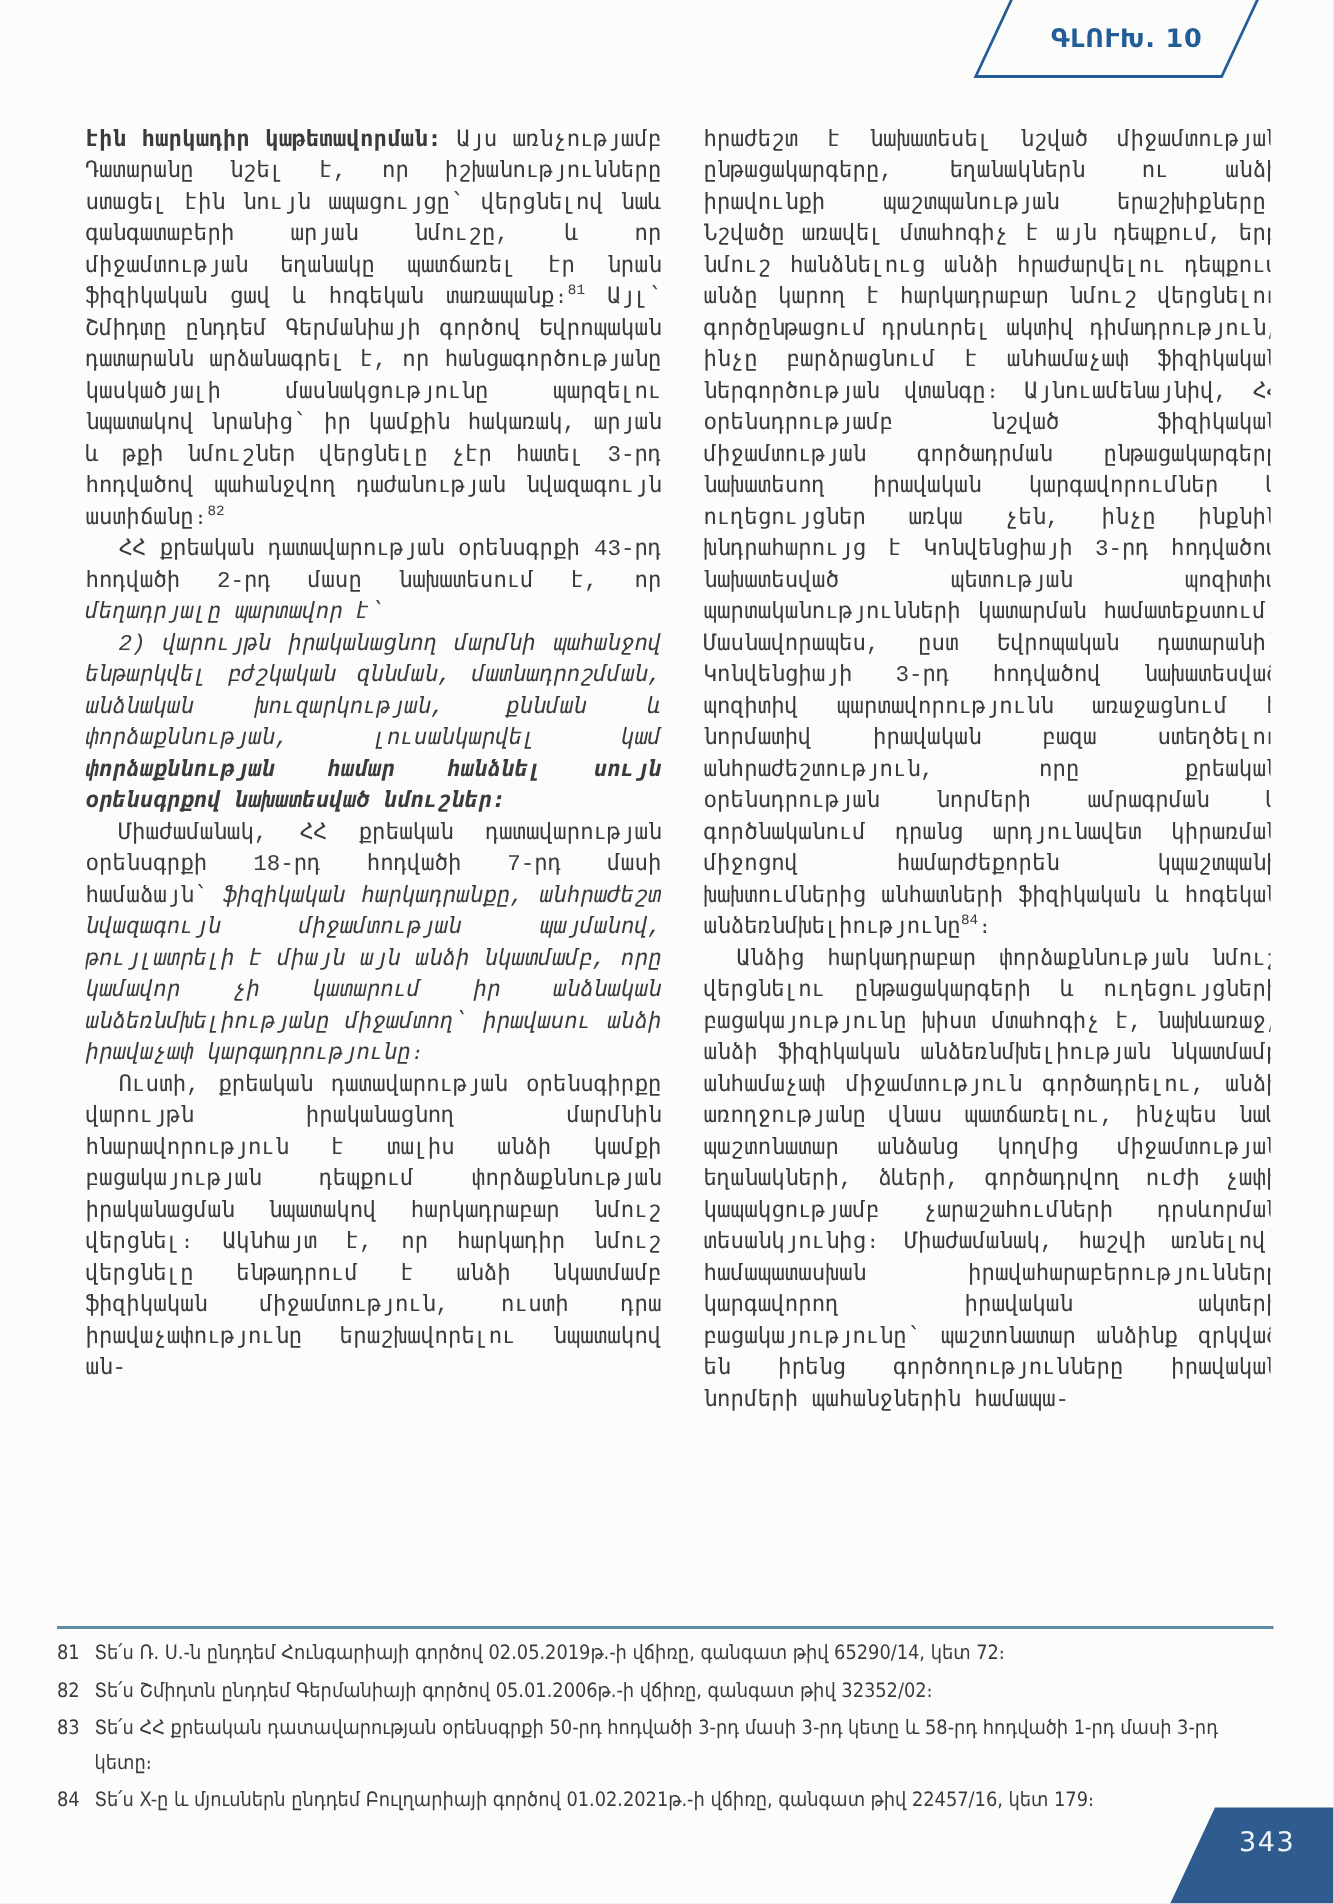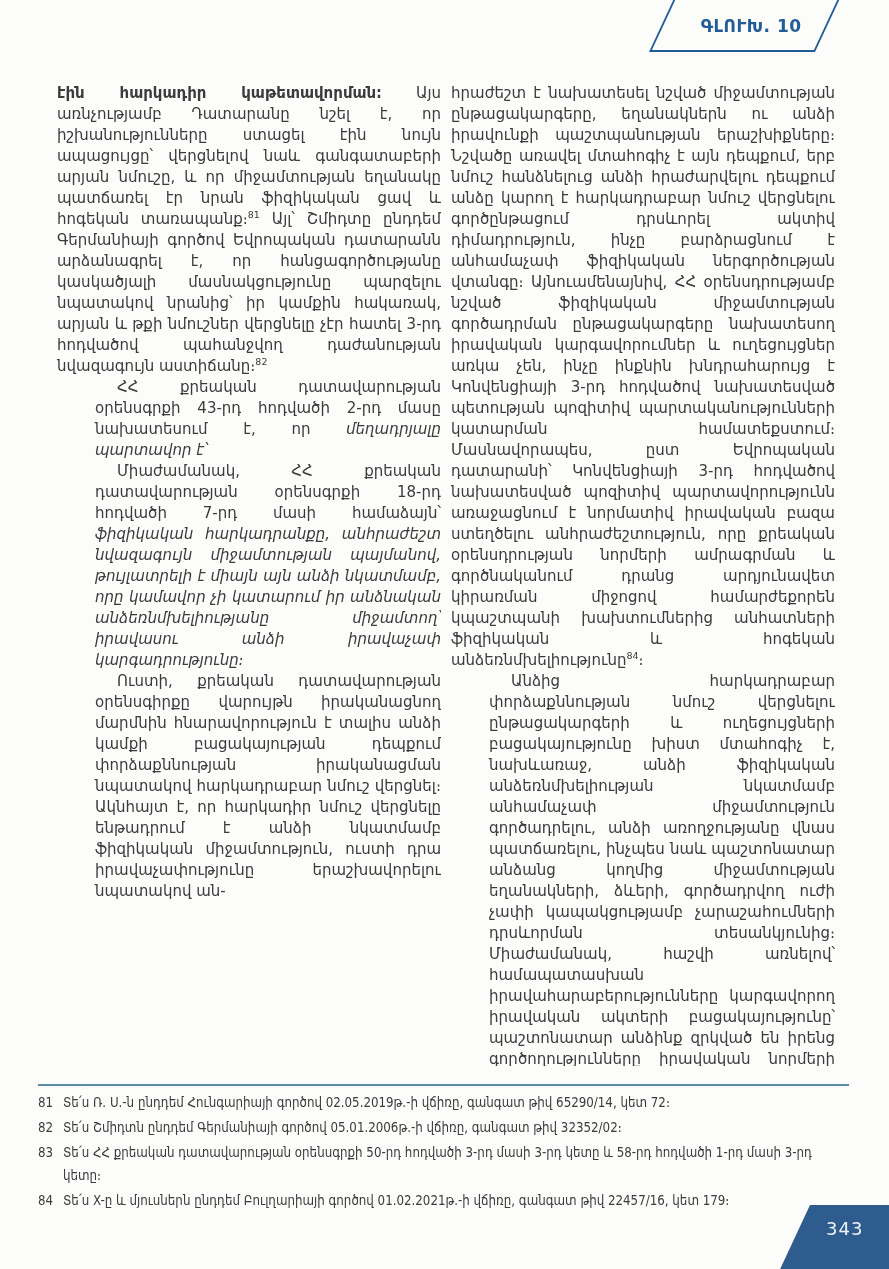--- a/index.html
+++ b/index.html
@@ -31,32 +31,33 @@
     font-size:17px;
     font-weight:bold;
     letter-spacing:.5px;
     color:var(--accent,#235d97);
   }
   
   .columns{
     position:absolute;
     left:57px;top:83px;
     width:790px;height:983px;
-    display:flex;gap:10px;
+    display:flex;gap:28px;
     overflow:hidden;
+    font-family:Liberation Mono, monospace;
   }
   .col{
     width:384px;flex:none;
     text-align:justify;
     font-size:15px;
     line-height:21px;
     overflow:hidden;
   }
   .para{margin:0;}
-  .para.indent{text-indent:22px;margin-left:38px;}
+  .para.indent{text-indent:22px;}
   .b{font-weight:bold;}
   .i{font-style:italic;}
   .col sup{font-size:9.5px;line-height:0;vertical-align:super;}
   
   .fn-sep{
     position:absolute;
     left:38px;top:1084px;
     width:811px;height:2px;
     background:var(--separator,#5d8ca4);
   }
@@ -95,20 +96,21 @@
 <div class="page" style="--accent: #235d97; --footer-bg: #2e5c8e; --separator: #5d8ca4; color: rgb(59, 59, 59);">
 
   <div class="chapter-tab">
     <span class="chapter-label">ԳԼՈՒԽ. 10</span>
   </div>
 
   <div class="columns">
     <div class="col">
         <p class="para"><span class="b">էին հարկադիր կաթետավորման։</span><span> Այս առնչությամբ Դատարանը նշել է, որ իշխանությունները ստացել էին նույն ապացույցը՝ վերցնելով նաև գանգատաբերի արյան նմուշը, և որ միջամտության եղանակը պատճառել էր նրան ֆիզիկական ցավ և հոգեկան տառապանք։</span><sup>81</sup><span> Այլ՝ Շմիդտը ընդդեմ Գերմանիայի գործով Եվրոպական դատարանն արձանագրել է, որ հանցագործությանը կասկածյալի մասնակցությունը պարզելու նպատակով նրանից՝ իր կամքին հակառակ, արյան և թքի նմուշներ վերցնելը չէր հատել 3-րդ հոդվածով պահանջվող դաժանության նվազագույն աստիճանը։</span><sup>82</sup></p>
         <p class="para indent"><span>ՀՀ քրեական դատավարության օրենսգրքի 43-րդ հոդվածի 2-րդ մասը նախատեսում է, որ </span><span class="i">մեղադրյալը պարտավոր է՝</span></p>
+        <p class="para indent"><span class="i">2) վարույթն իրականացնող մարմնի պահանջով ենթարկվել բժշկական զննման, մատնադրոշմման, անձնական խուզարկության, քննման և փորձաքննության, լուսանկարվել կամ </span><span class="b i">փորձաքննության համար հանձնել սույն օրենսգրքով նախատեսված նմուշներ։</span></p>
         <p class="para indent"><span>Միաժամանակ, ՀՀ քրեական դատավարության օրենսգրքի 18-րդ հոդվածի 7-րդ մասի համաձայն՝ </span><span class="i">ֆիզիկական հարկադրանքը, անհրաժեշտ նվազագույն միջամտության պայմանով, թույլատրելի է միայն այն անձի նկատմամբ, որը կամավոր չի կատարում իր անձնական անձեռնմխելիությանը միջամտող՝ իրավասու անձի իրավաչափ կարգադրությունը։</span></p>
         <p class="para indent"><span>Ուստի, քրեական դատավարության օրենսգիրքը վարույթն իրականացնող մարմնին հնարավորություն է տալիս անձի կամքի բացակայության դեպքում փորձաքննության իրականացման նպատակով հարկադրաբար նմուշ վերցնել։ Ակնհայտ է, որ հարկադիր նմուշ վերցնելը ենթադրում է անձի նկատմամբ ֆիզիկական միջամտություն, ուստի դրա իրավաչափությունը երաշխավորելու նպատակով ան-</span></p>
       </div>
     <div class="col">
         <p class="para"><span>հրաժեշտ է նախատեսել նշված միջամտության ընթացակարգերը, եղանակներն ու անձի իրավունքի պաշտպանության երաշխիքները։ Նշվածը առավել մտահոգիչ է այն դեպքում, երբ նմուշ հանձնելուց անձի հրաժարվելու դեպքում անձը կարող է հարկադրաբար նմուշ վերցնելու գործընթացում դրսևորել ակտիվ դիմադրություն, ինչը բարձրացնում է անհամաչափ ֆիզիկական ներգործության վտանգը։ Այնուամենայնիվ, ՀՀ օրենսդրությամբ նշված ֆիզիկական միջամտության գործադրման ընթացակարգերը նախատեսող իրավական կարգավորումներ և ուղեցույցներ առկա չեն, ինչը ինքնին խնդրահարույց է Կոնվենցիայի 3-րդ հոդվածով նախատեսված պետության պոզիտիվ պարտականությունների կատարման համատեքստում։ Մասնավորապես, ըստ Եվրոպական դատարանի՝ Կոնվենցիայի 3-րդ հոդվածով նախատեսված պոզիտիվ պարտավորությունն առաջացնում է նորմատիվ իրավական բազա ստեղծելու անհրաժեշտություն, որը քրեական օրենսդրության նորմերի ամրագրման և գործնականում դրանց արդյունավետ կիրառման միջոցով համարժեքորեն կպաշտպանի խախտումներից անհատների ֆիզիկական և հոգեկան անձեռնմխելիությունը</span><sup>84</sup><span>։</span></p>
         <p class="para indent"><span>Անձից հարկադրաբար փորձաքննության նմուշ վերցնելու ընթացակարգերի և ուղեցույցների բացակայությունը խիստ մտահոգիչ է, նախևառաջ, անձի ֆիզիկական անձեռնմխելիության նկատմամբ անհամաչափ միջամտություն գործադրելու, անձի առողջությանը վնաս պատճառելու, ինչպես նաև պաշտոնատար անձանց կողմից միջամտության եղանակների, ձևերի, գործադրվող ուժի չափի կապակցությամբ չարաշահումների դրսևորման տեսանկյունից։ Միաժամանակ, հաշվի առնելով՝ համապատասխան իրավահարաբերությունները կարգավորող իրավական ակտերի բացակայությունը՝ պաշտոնատար անձինք զրկված են իրենց գործողությունները իրավական նորմերի պահանջներին համապա-</span></p>
       </div>
   </div>
 
   <div class="fn-sep"></div>

